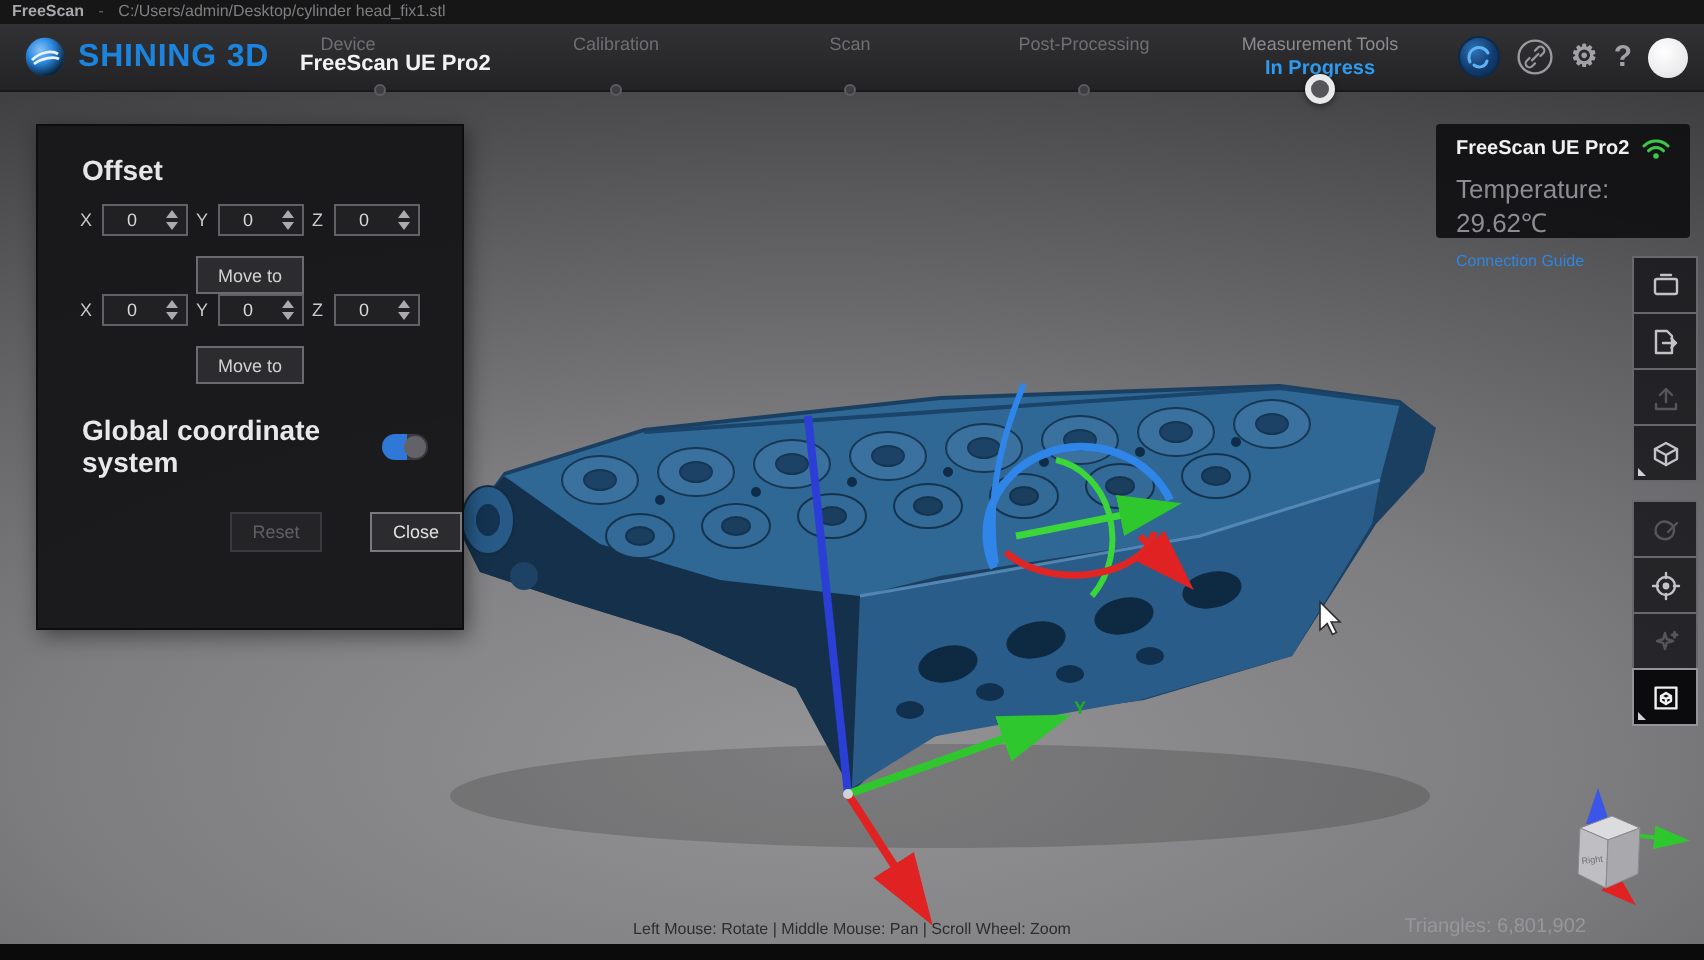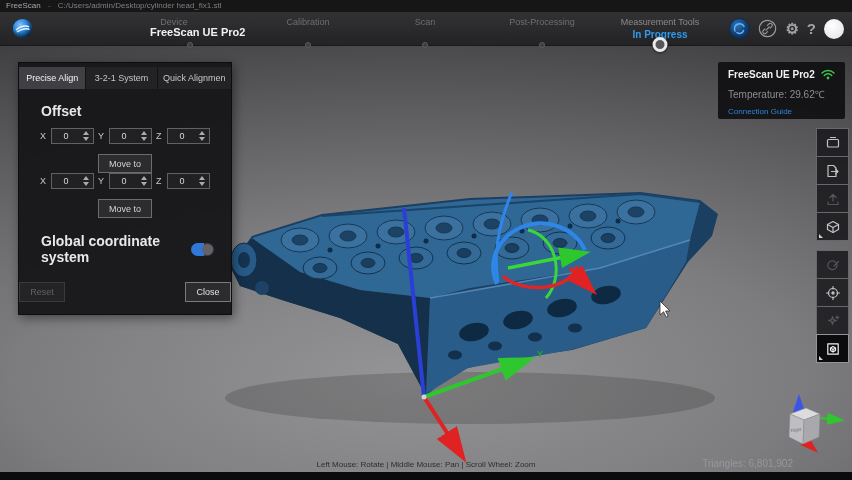--- a/index.html
+++ b/index.html
@@ -4,21 +4,21 @@
 <style>
   * { margin:0; padding:0; box-sizing:border-box; }
   html,body { width:852px; height:480px; overflow:hidden; background:#000;
               font-family:"Liberation Sans", sans-serif; }
   #app { position:relative; width:852px; height:480px; background:#0a0a0a; }
 
   
   .titlebar { position:absolute; top:0; left:0; right:0; height:12px;
               background:#161617; color:#7f7f83; font-size:8px; line-height:12px;
               padding-left:6px; white-space:nowrap; }
-  .titlebar .app { color:#a8a8ac; font-weight:normal; margin-right:5px; }
+  .titlebar .app { color:#a8a8ac; font-weight:bold; margin-right:5px; }
   .titlebar .sep { margin-right:5px; color:#6a6a6e; }
 
   
   .menubar { position:absolute; top:12px; left:0; right:0; height:34px;
              background:linear-gradient(#323234,#232325); border-bottom:1px solid #19191b; z-index:10; }
   .logo { position:absolute; left:12px; top:6px; display:flex; align-items:center; gap:6px; }
   .brand { font-size:16px; font-weight:bold; color:#1b84de; letter-spacing:.4px; }
   .product { position:absolute; left:150px; top:14px; font-size:11px; font-weight:bold; color:#f2f2f4; white-space:nowrap; }
   .mtab { position:absolute; top:5px; transform:translateX(-50%); font-size:9px; color:#6e6f72; white-space:nowrap; cursor:default; }
   .mtab.current { color:#8a8b8e; }
@@ -71,31 +71,31 @@
   .move-btn { display:block; margin:10px auto 0; width:54px; height:19px; background:#2c2c2f;
               border:1px solid #6b6b6f; color:#d2d2d5; font-size:9px; cursor:pointer;
               font-family:"Liberation Sans",sans-serif; }
   .global-row { display:flex; align-items:center; justify-content:space-between;
                 padding:0 17px 0 22px; margin-top:15px; }
   .global-label { font-size:14px; font-weight:bold; color:#e8e8ea; }
   .toggle { width:26px; height:13px; border-radius:7px; position:relative; cursor:pointer;
             background:linear-gradient(90deg,#2f78d8 0%, #2f78d8 55%, #3c3c40 55%, #3c3c40 100%); }
   .toggle .knob { position:absolute; right:1px; top:1px; width:11px; height:11px; border-radius:50%;
                   background:#626268; }
-  .ap-btn-row { display:flex; justify-content:space-between; gap:24px; margin-top:17px; }
+  .ap-btn-row { display:flex; justify-content:flex-end; gap:24px; margin-top:17px; }
   .ap-btn { width:46px; height:20px; font-size:9px; font-family:"Liberation Sans",sans-serif; cursor:pointer; }
   .ap-btn.reset { background:#242427; border:1px solid #3a3a3e; color:#616165; }
   .ap-btn.close { background:#2c2c2f; border:1px solid #7a7a7e; color:#e2e2e4; }
 
   
   .device-panel { position:absolute; right:7px; top:16px; width:127px; height:57px;
       background:rgba(16,16,18,.93); border-radius:2px; padding:7px 10px; }
   .dp-title { display:flex; justify-content:space-between; align-items:center;
               font-size:10px; font-weight:bold; color:#f0f0f2; }
-  .dp-temp { font-size:10px; color:#8d8d91; margin-top:7px; }
+  .dp-temp { font-size:13px; color:#8d8d91; margin-top:7px; }
   .dp-link { font-size:8px; color:#2e86de; margin-top:6px; cursor:pointer; }
 
   
   .tool-group { position:absolute; right:3px; width:33px; display:flex; flex-direction:column; }
   .tool-group.g1 { top:82px; } .tool-group.g2 { top:204px; }
   .tool-btn { position:relative; height:29px; background:rgba(24,24,27,.85); border:1px solid #68686c;
               margin-top:-1px; display:flex; align-items:center; justify-content:center; cursor:pointer; }
   .tool-btn:first-child { margin-top:0; }
   .tool-btn.active { background:#0b0b0d; border-color:#94949a; }
   .tool-btn svg { stroke:#c3c3c7; fill:none; stroke-width:1.2; stroke-linecap:round; stroke-linejoin:round; }
@@ -122,20 +122,21 @@
           <radialGradient id="gb" cx="38%" cy="32%" r="75%">
             <stop offset="0%" stop-color="#9fd2ff"></stop>
               <stop offset="45%" stop-color="#2f8fe8"></stop>
               <stop offset="100%" stop-color="#0d4globe8e" stop-opacity="1"></stop>
           </radialGradient>
         </defs>
         <circle cx="10.5" cy="10.5" r="9.6" fill="#1468c0"></circle>
         <circle cx="10.5" cy="10.5" r="9.6" fill="url(#gb)" opacity="0.85"></circle>
         <path d="M4 12 C8 8 14 7 17 9 M5 14 C9 11 15 10 17.5 11.5" stroke="#eaf4ff" stroke-width="1.4" fill="none"></path>
       </svg>
+      <span class="brand">SHINING 3D</span>
     </div>
     <span class="product">FreeScan UE Pro2</span>
 
     <span class="mtab" style="left:174px">Device</span>
     <span class="mtab" style="left:308px">Calibration</span>
     <span class="mtab" style="left:425px">Scan</span>
     <span class="mtab" style="left:542px">Post-Processing</span>
     <span class="mtab current" style="left:660px">Measurement Tools</span>
     <span class="in-progress">In Progress</span>
 
@@ -278,25 +279,20 @@
         <polygon points="804,420 820,414 819,437 803,444" fill="#a9a9ad" stroke="#8a8a8e" stroke-width="0.5"></polygon>
         <text x="791" y="432" font-size="4.5" fill="#6e6e72" transform="rotate(-6 791 432)">Right</text>
       </g>
 
       <g transform="translate(660,301)">
         <polygon points="0,0 0,14 3.6,10.8 6.2,16.2 8.2,15.2 5.6,10 10,10" fill="#fff" stroke="#2c2c2c" stroke-width="0.8"></polygon>
       </g>
     </svg>
 
     <div class="align-panel">
-      <div class="ap-tabs">
-        <div class="ap-tab t1 active">Precise Align</div>
-        <div class="ap-tab t2">3-2-1 System</div>
-        <div class="ap-tab t3">Quick Alignmen</div>
-      </div>
 
       <div class="section-label">Offset</div>
       <div class="vec-row">
         <span class="axis-l">X</span>
         <div class="spin">
           <input readonly="" value="0" style="">
           <div class="spin-btns">
               <span class="arr-up"></span>
               <span class="arr-dn"></span>
             </div>

